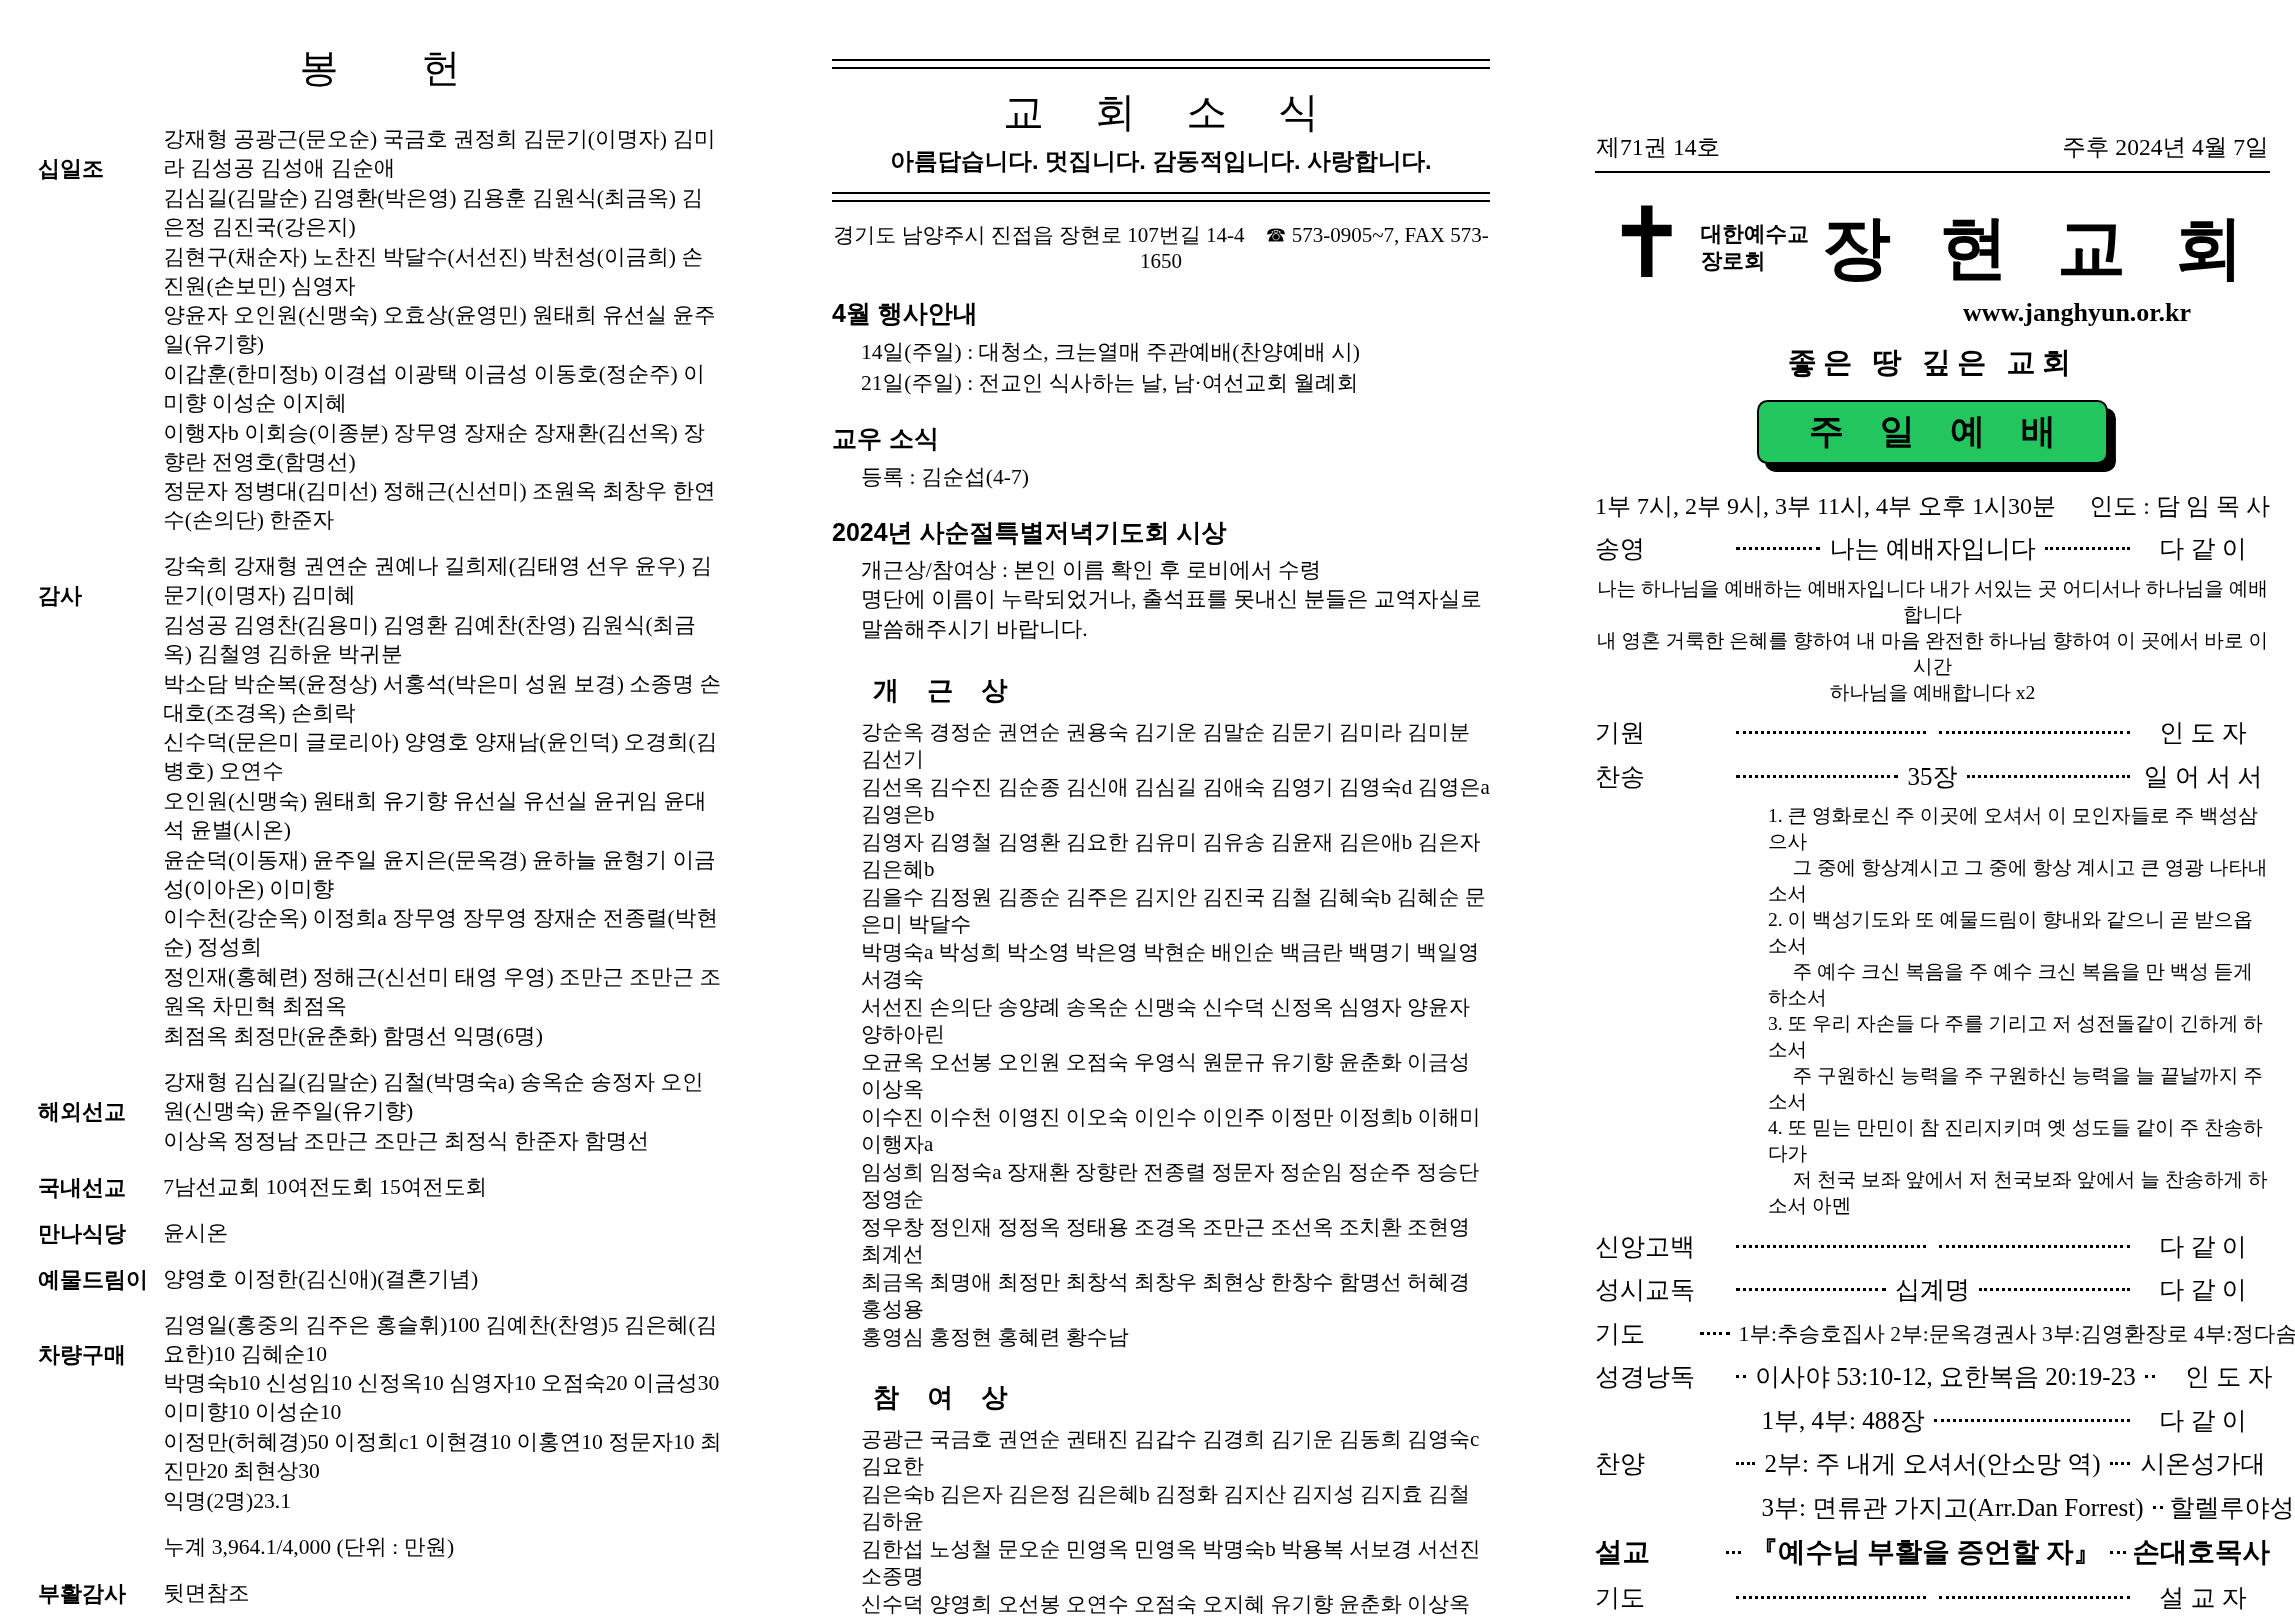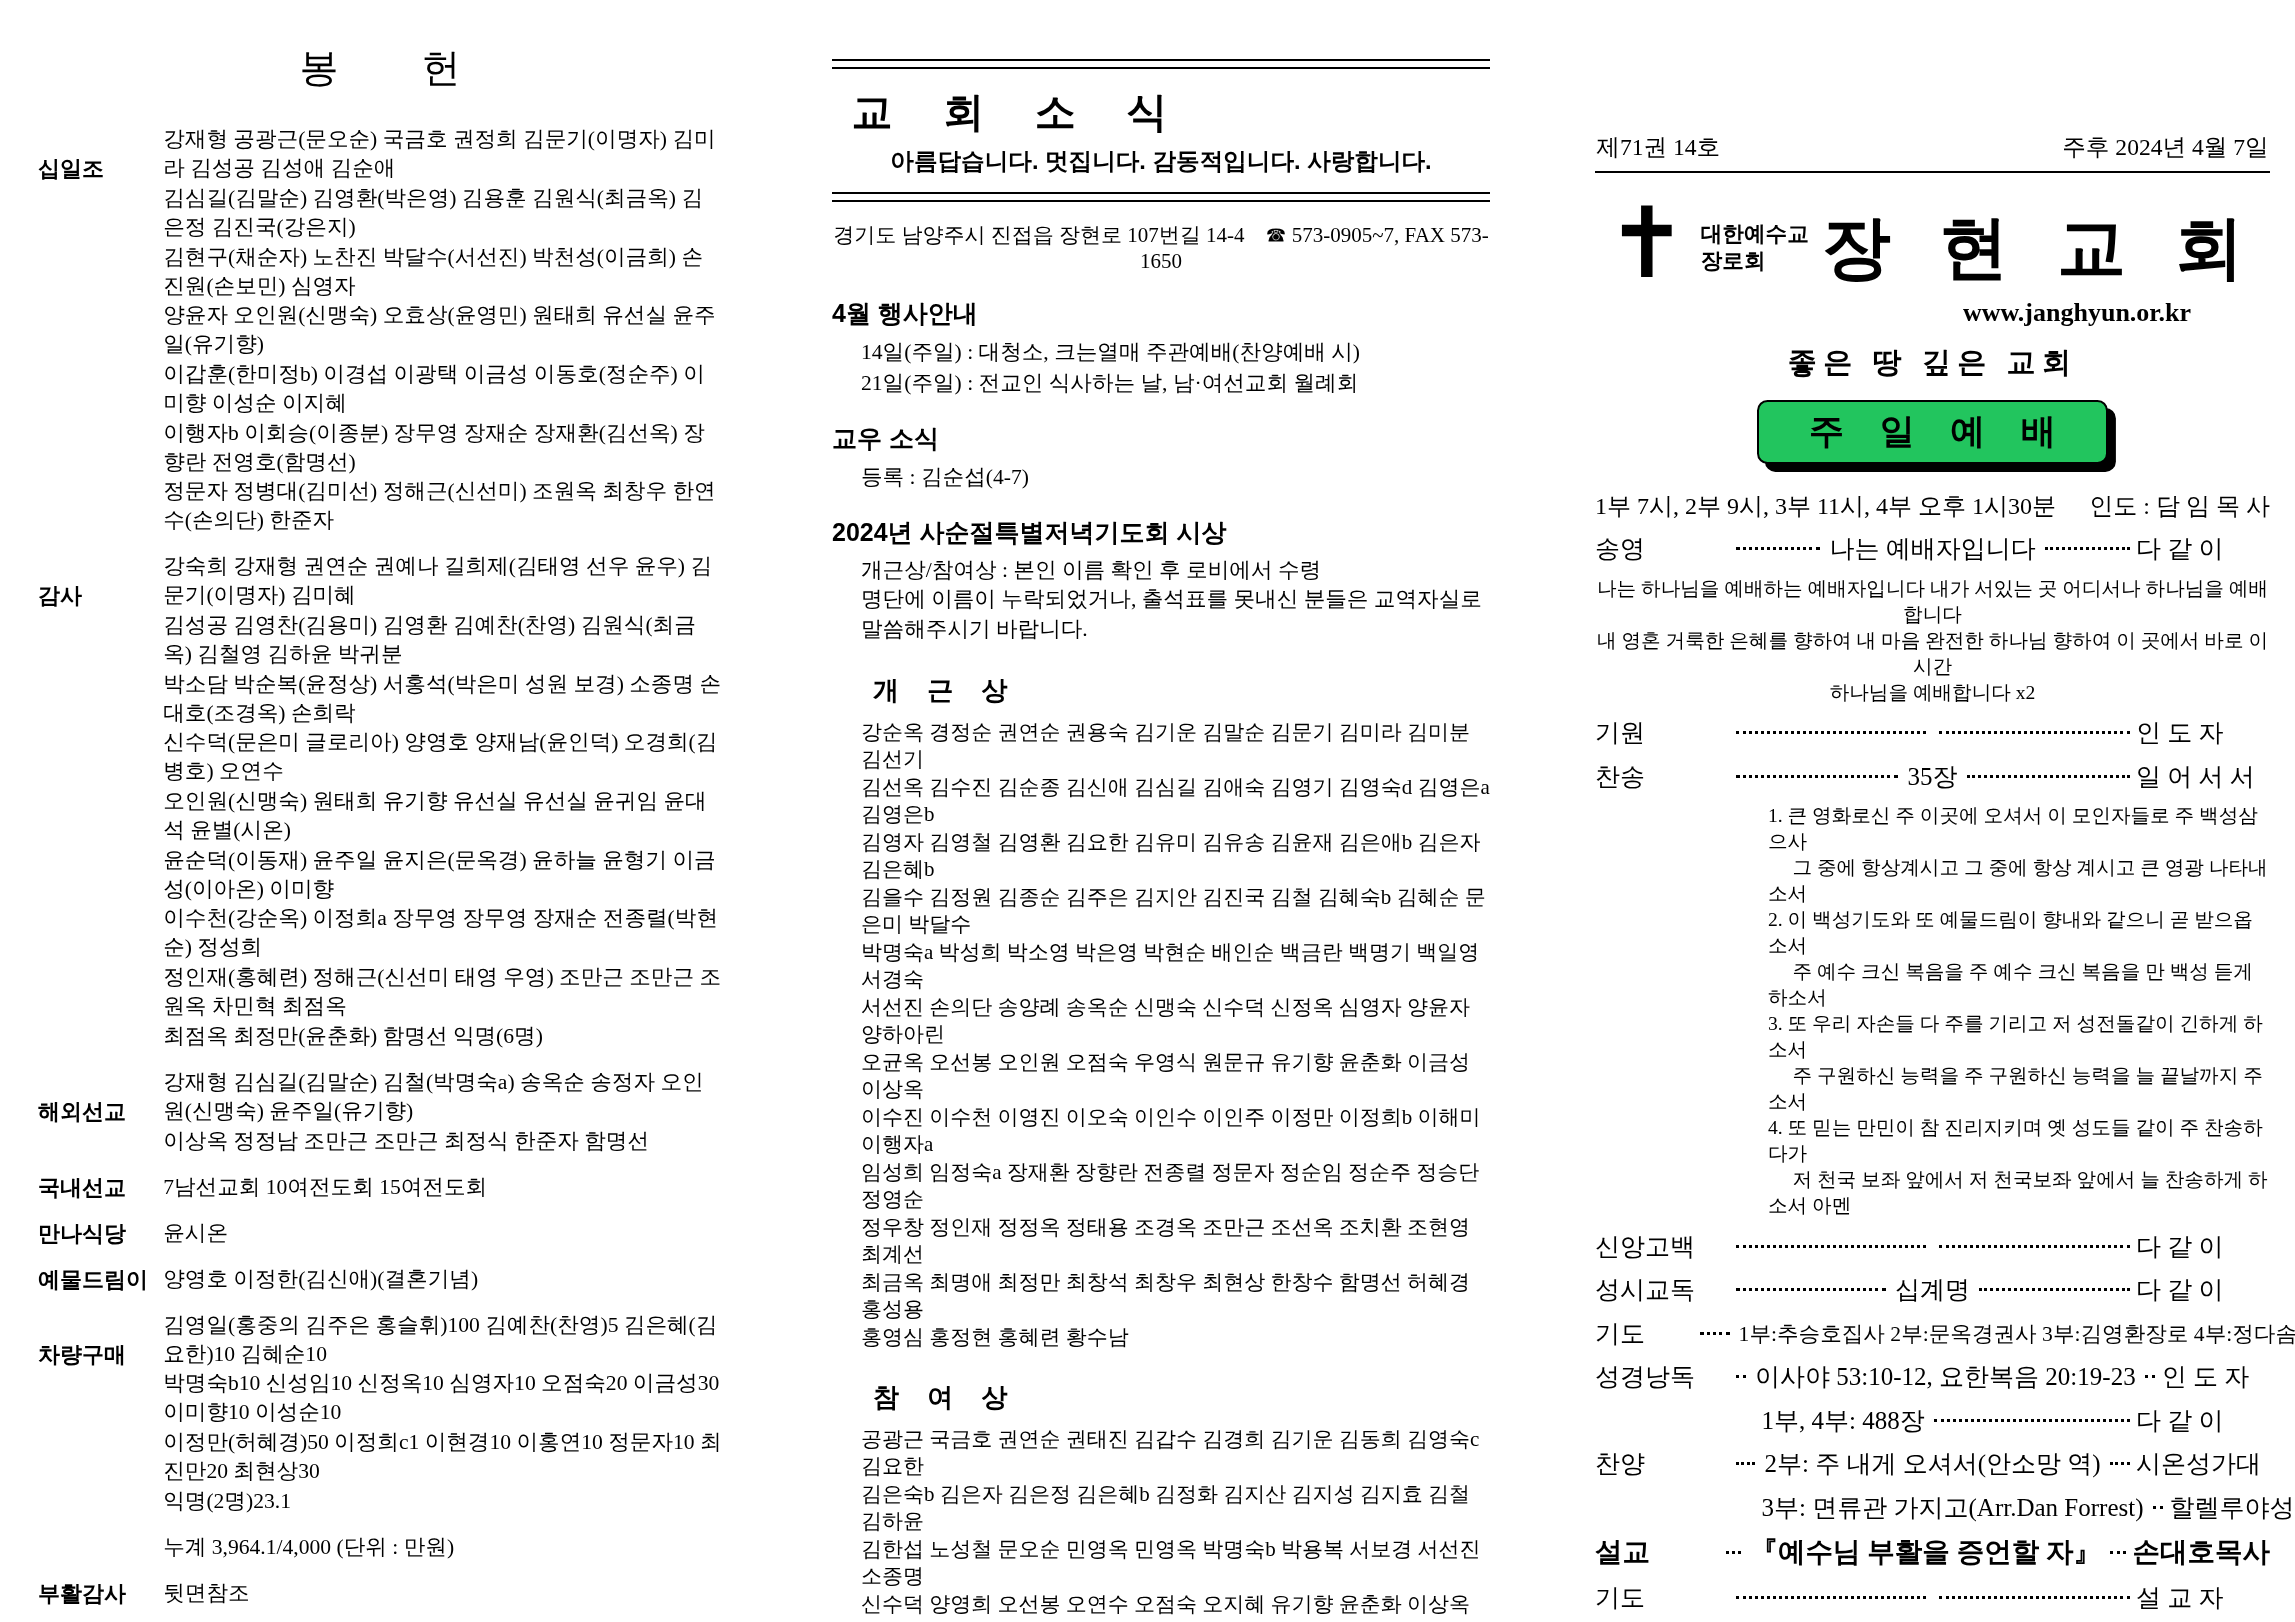--- a/index.html
+++ b/index.html
@@ -17,21 +17,21 @@
   .l-title{text-align:center;font-size:39px;font-weight:normal;letter-spacing:36px;text-indent:36px;
     font-family:"Liberation Sans","DejaVu Sans",sans-serif;margin:5.2px 0 30px}
   .lrow{display:flex;align-items:flex-end;margin:0.7px 0}
   .lrow.gap{margin-top:17px}
   .llabel{flex:0 0 116px;margin-right:9.2px;font-family:"Liberation Sans","DejaVu Sans",sans-serif;
     font-weight:bold;font-size:22px;line-height:29px;text-align:justify;text-align-last:justify}
   .ltext{flex:1;font-size:21.6px;line-height:29px}
 
   
   .dblrule{border-top:2px solid #000;border-bottom:2px solid #000;height:5.9px}
-  .m-title{text-align:left;font-size:41px;font-weight:bold;letter-spacing:19.6px;text-indent:19.6px;
+  .m-title{text-align:center;font-size:41px;font-weight:normal;letter-spacing:19.6px;text-indent:19.6px;
     font-family:"Liberation Sans","DejaVu Sans",sans-serif;margin:15.7px 0 5.2px}
   .m-sub{text-align:center;font-size:23.6px;font-weight:bold;margin:5.2px 0 15.7px;
     font-family:"Liberation Sans","DejaVu Sans",sans-serif}
   .m-addr{text-align:center;font-size:21px;margin:18.3px 0 3.9px}
   .m-h{font-size:25px;font-weight:bold;font-family:"Liberation Sans","DejaVu Sans",sans-serif;margin:23.6px 0 6.5px}
   .m-item{font-size:21.6px;line-height:31px;margin-left:29px}
   .m-note{font-size:21.6px;line-height:29.4px;margin-left:29px}
   .m-sh{font-size:26px;font-weight:bold;letter-spacing:10.5px;margin:29px 0 10.5px 41px;
     font-family:"Liberation Sans","DejaVu Sans",sans-serif}
   .m-name{font-size:21px;line-height:27.5px;margin-left:29px}
@@ -52,21 +52,21 @@
     padding:6.5px 37px 6.5px 50px;font-family:"Liberation Sans","DejaVu Sans",sans-serif}
   .r-times{display:flex;justify-content:space-between;align-items:baseline;font-size:24px;margin:26px 0 9.2px}
 
   .oline{font-size:25px}
   .oline.row{display:flex;align-items:center;margin:10.5px 0}
   .olabel{flex:0 0 134px;text-align:justify;text-align-last:justify}
   .olabel:empty{display:none}
   .odots{flex:1 1 auto;min-width:10.5px;height:0;border-bottom:3.9px dotted #000;margin:0 6.5px}
   .ocenter{flex:0 0 auto;white-space:nowrap;padding:0 2.6px}
   .ocenter:empty{display:none}
-  .oright{flex:0 0 auto;min-width:134px;text-align:left;white-space:nowrap}
+  .oright{flex:0 0 auto;min-width:134px;text-align:center;white-space:nowrap}
   .oright:empty{display:none}
   .otext:empty{display:none}
   .oline.ind{padding-left:164px}
   .oline.fill .olabel{flex-basis:98px}
   .oline.fill .d1{flex:0 0 30px}
   .oline.fill .ocenter{flex:1 1 auto;text-align:left;font-size:21.6px}
   .oline.bold{font-weight:bold;font-size:27.5px}
   .oline.bold .olabel{flex-basis:124px}
   .oline.lyric{display:block;font-size:19.6px;line-height:26px;margin:0}
   .oline.lyric.c{text-align:center}

